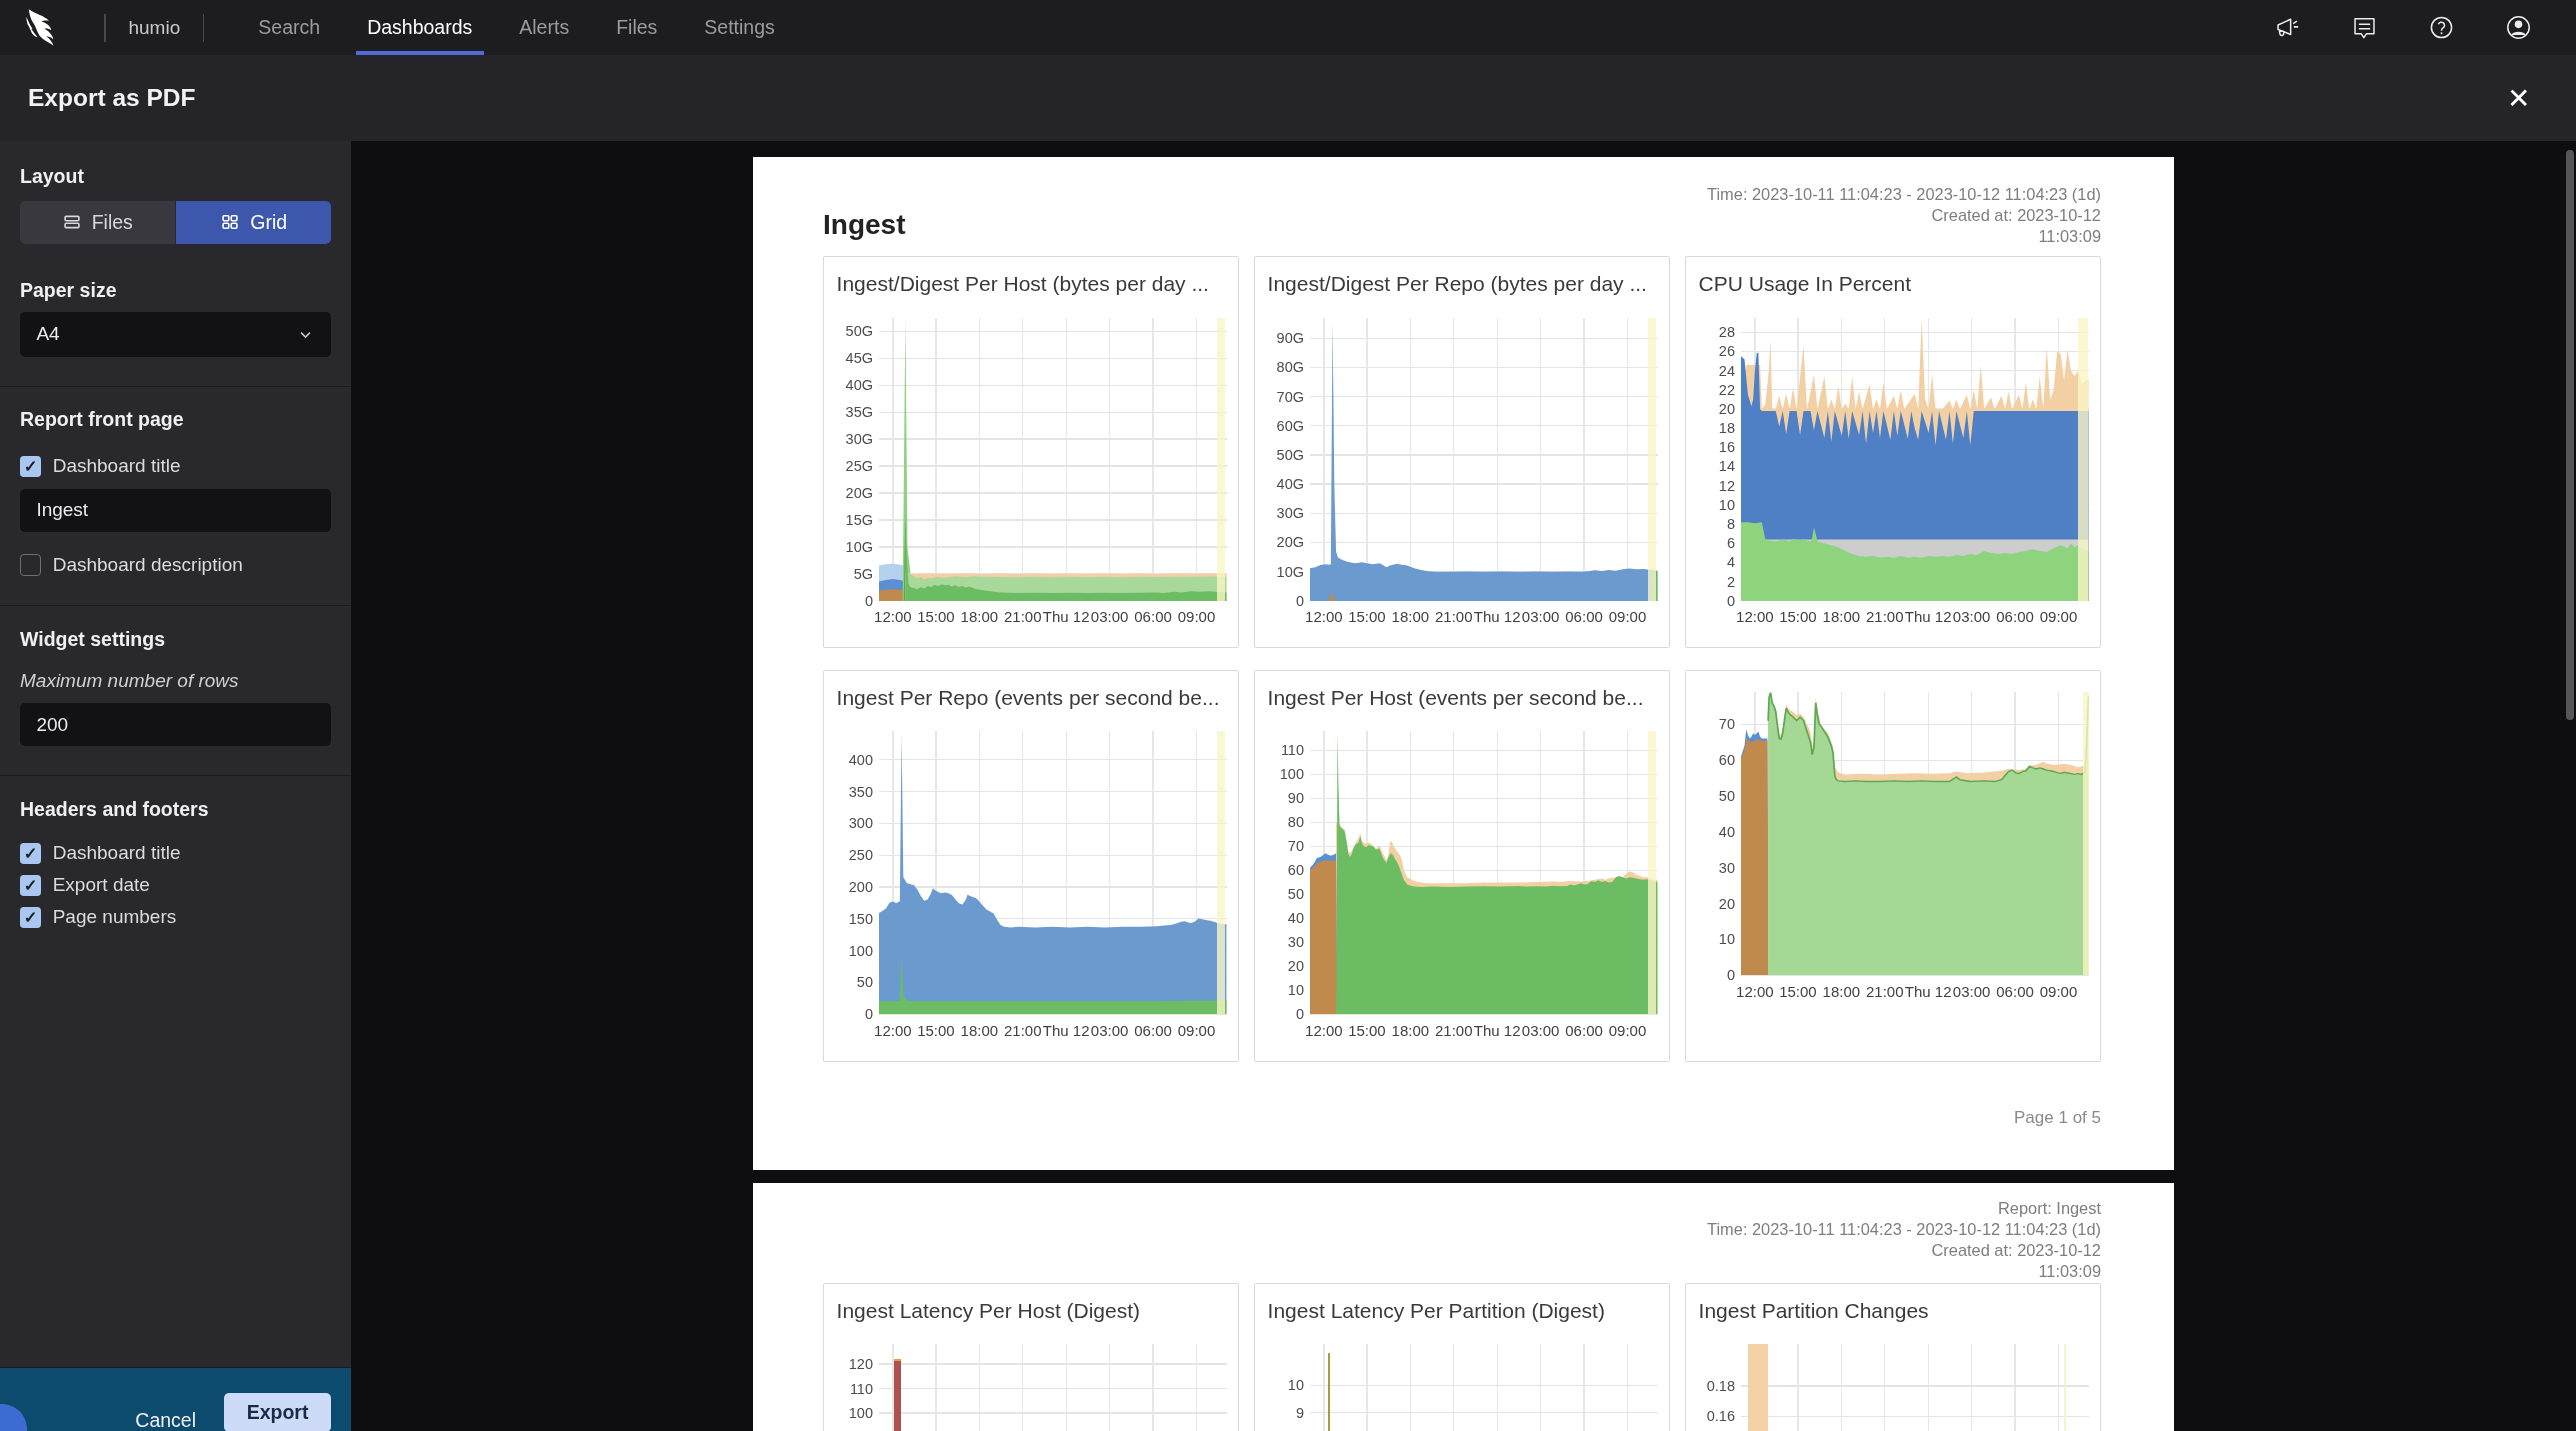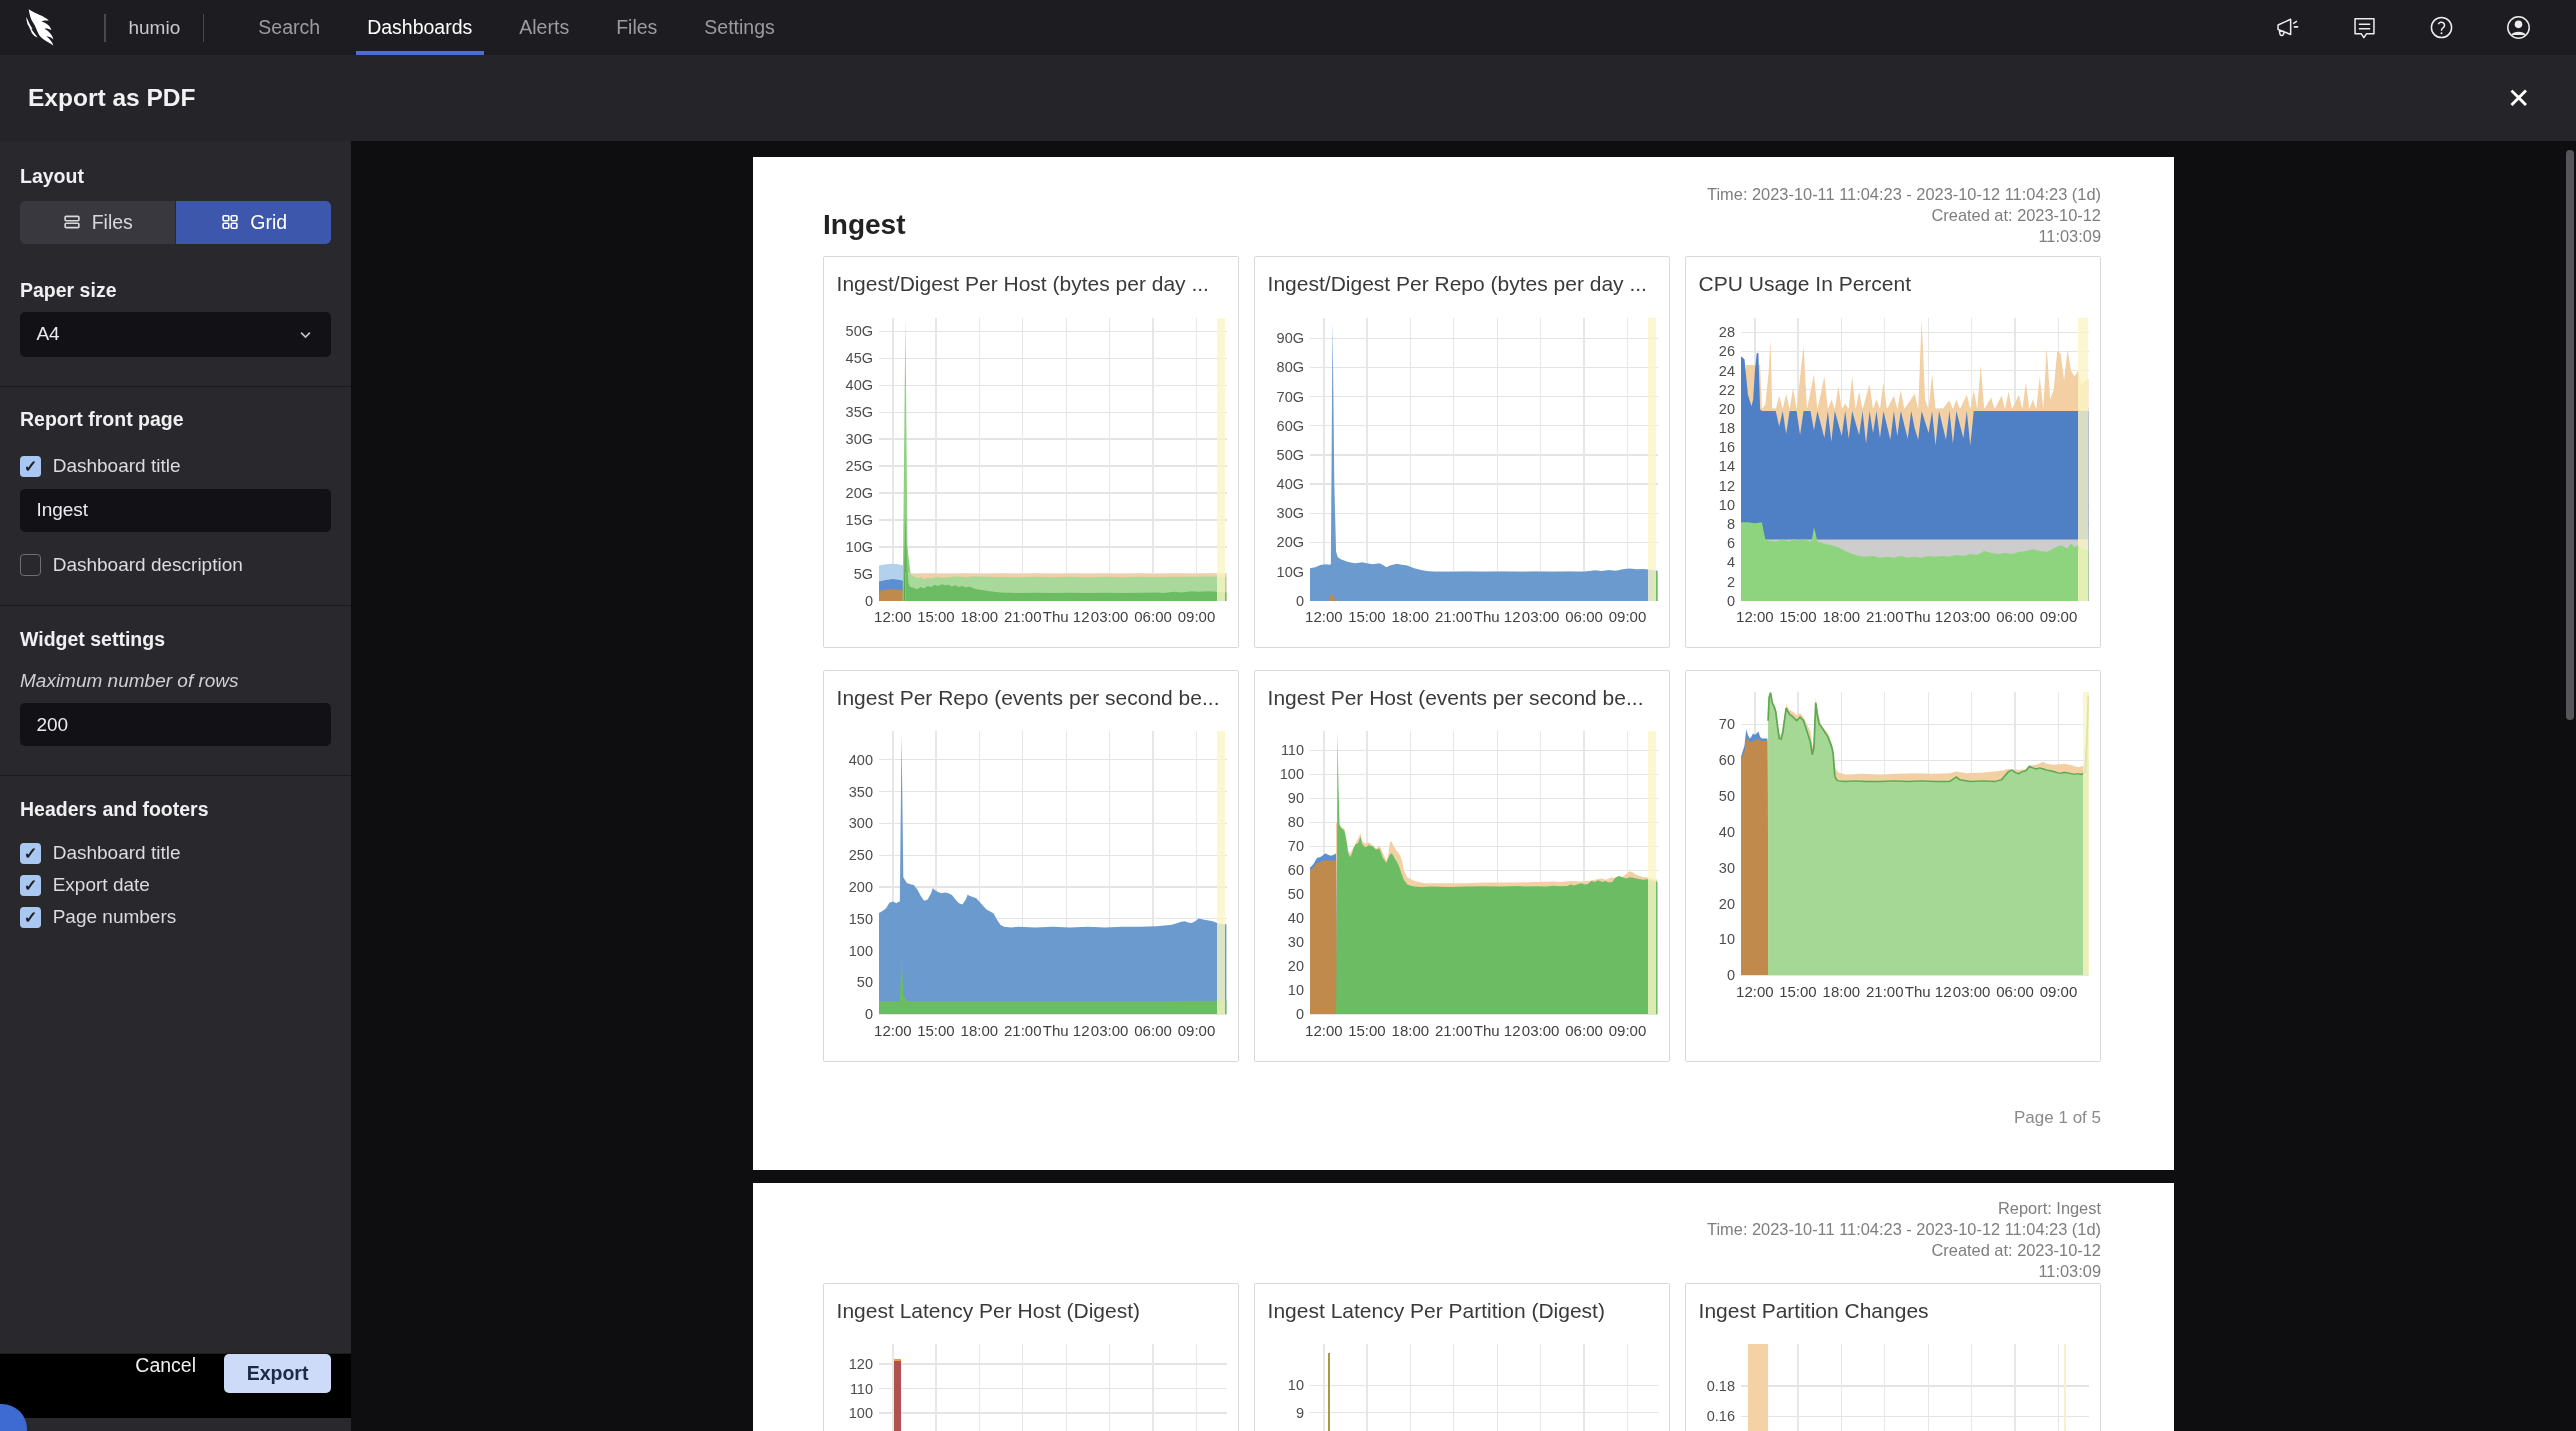--- a/index.html
+++ b/index.html
@@ -42,22 +42,22 @@
   .select-box .chev { margin-left:auto; width:19px; height:19px; }
   .select-box .chev svg { width:100%; height:100%; fill:none; stroke:#c2c2c8; stroke-width:2.6; }
   .divider { height:1.3px; background:#1c1c1f; margin:29px -20px 0 -20px; }
   .check-row { display:flex; align-items:center; gap:11.3px; cursor:pointer; }
   .checkbox { width:21.4px; height:21.4px; border-radius:3.8px; flex:0 0 auto; display:flex; align-items:center; justify-content:center; }
   .checkbox.checked { background:#a9c7f0; color:#1d1d22; font-size:16.4px; font-weight:bold; }
   .checkbox.unchecked { border:1.9px solid #6f6f76; background:transparent; color:transparent; }
   .check-label { font-size:19px; color:#dcdce0; }
   .text-input { margin-top:11.3px; width:100%; height:43px; background:#121216; border:none; border-radius:5px;
     color:#ececf0; font-size:19px; padding:0 16.4px; font-family:"Liberation Sans", sans-serif; }
-  .sidebar-footer { position:absolute; left:0; bottom:14px; width:351px; height:65px; border-top:1.3px solid #1c1c1f;
-    display:flex; align-items:flex-start; justify-content:flex-end; gap:28px; padding-right:20px; background:#000000; }
+  .sidebar-footer { position:absolute; left:0; bottom:0; width:351px; height:65px; border-top:1.3px solid #1c1c1f;
+    display:flex; align-items:flex-end; justify-content:flex-end; gap:28px; padding-right:20px; background:#0c4a6e; }
   .cancel-btn { color:#f0f0f2; font-size:19.5px; cursor:pointer; }
   .export-btn { height:39px; padding:0 22.6px; background:#cedbf8; color:#1d2a46; font-size:19.5px; font-weight:600;
     border:none; border-radius:5px; display:flex; align-items:center; cursor:pointer; }
 
   
   .preview { position:absolute; left:351px; top:141px; width:2225px; height:1291px; background:#0e0e10; overflow:hidden; }
   .pdf-page { position:absolute; left:402px; width:1421px; background:#ffffff; }
   .page-1 { top:16.4px; height:1013px; }
   .page-2 { top:1042px; height:880px; }
   .page-meta { position:absolute; right:73px; text-align:right; color:#7e7e80; font-size:16.4px; line-height:21px; }

